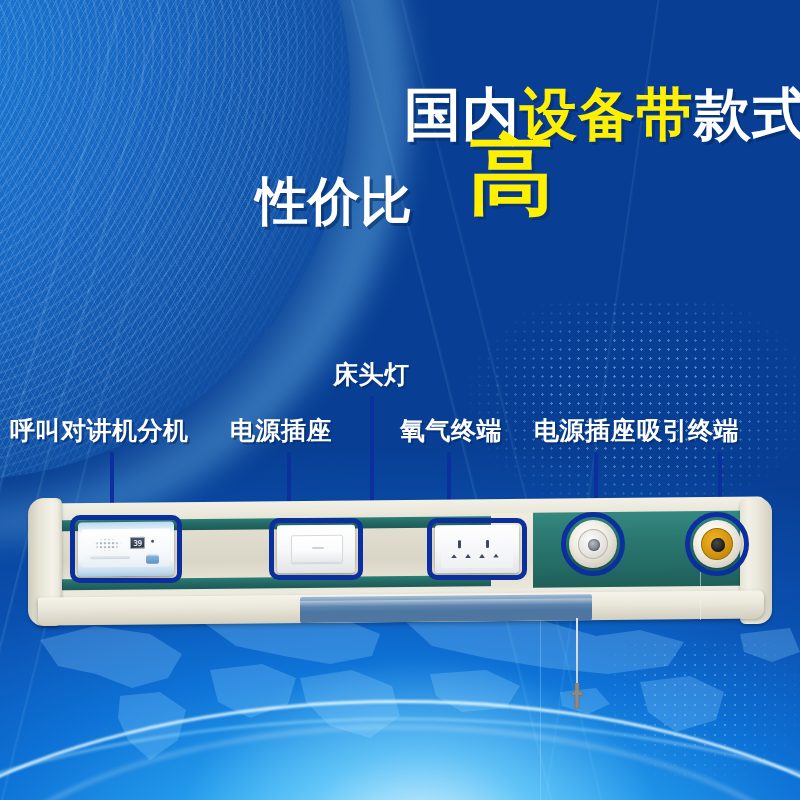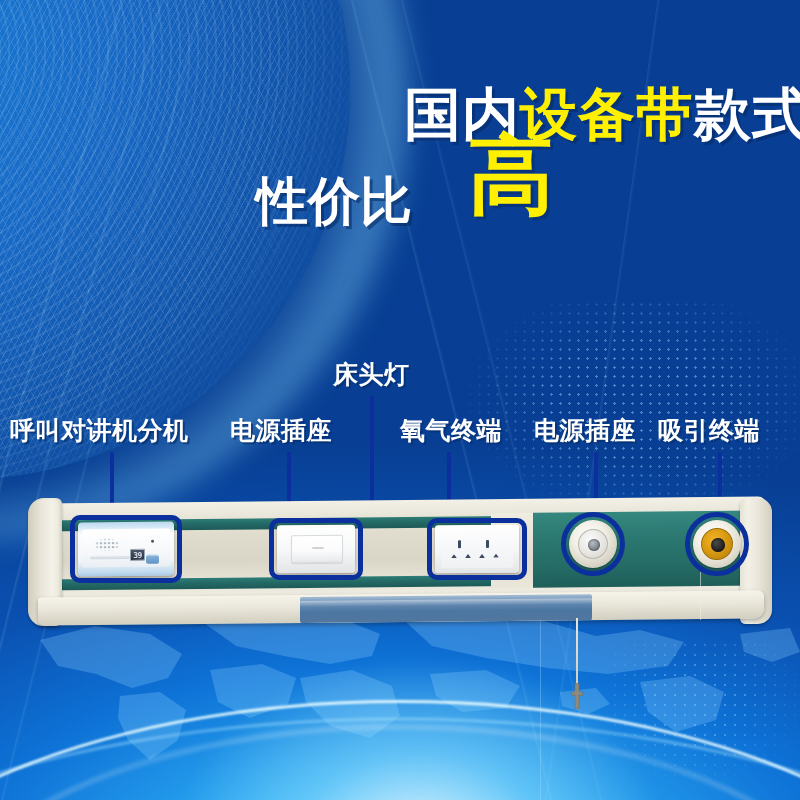--- a/index.html
+++ b/index.html
@@ -257,21 +257,21 @@
   }
   .ic-grille {
     position:absolute; left:9px; top:8px; width:32px; height:15px;
     background-image:
       radial-gradient(circle, rgba(90,110,135,.55) .9px, transparent 1.1px);
     background-size:4px 4px;
     -webkit-mask-image:radial-gradient(ellipse 50% 50% at 50% 50%, #000 0 55%, transparent 90%);
             mask-image:radial-gradient(ellipse 50% 50% at 50% 50%, #000 0 55%, transparent 90%);
   }
   .ic-display {
-    position:absolute; left:48px; top:20px; width:15px; height:12px;
+    position:absolute; left:48px; top:8px; width:15px; height:12px;
     background:linear-gradient(180deg,#4a5566,#2c3440);
     border:1px solid #9aa6b4;
     border-radius:1px;
     color:#dbe4ef; font-size:8px; font-weight:bold;
     display:flex; align-items:center; justify-content:center;
     font-family:"DejaVu Sans Mono","Liberation Mono",monospace;
     letter-spacing:-.5px;
   }
   .ic-led {
     position:absolute; left:69px; top:11px; width:3px; height:3px;
@@ -430,21 +430,21 @@
     <span class="y">高</span>
   </div>
 </div>
 
 <div id="callouts">
   <div class="callout-label" style="left:10px;  top:418px;">呼叫对讲机分机</div>
   <div class="callout-label" style="left:230px; top:418px;">电源插座</div>
   <div class="callout-label" style="left:333px; top:362px;">床头灯</div>
   <div class="callout-label" style="left:400px; top:418px;">氧气终端</div>
   <div class="callout-label" style="left:534px; top:418px;">电源插座</div>
-  <div class="callout-label" style="left:658px; top:418px;">吸引终端</div>
+  <div class="callout-label" style="left:637px; top:418px;">吸引终端</div>
 
   <div class="leader" style="left:110px; top:452px; height:73px;"></div>
   <div class="leader" style="left:287px; top:452px; height:73px;"></div>
   <div class="leader" style="left:370px; top:396px; height:212px;"></div>
   <div class="leader" style="left:447px; top:452px; height:73px;"></div>
   <div class="leader" style="left:594px; top:452px; height:72px;"></div>
   <div class="leader" style="left:718px; top:452px; height:72px;"></div>
 </div>
 
 <div id="panel">

